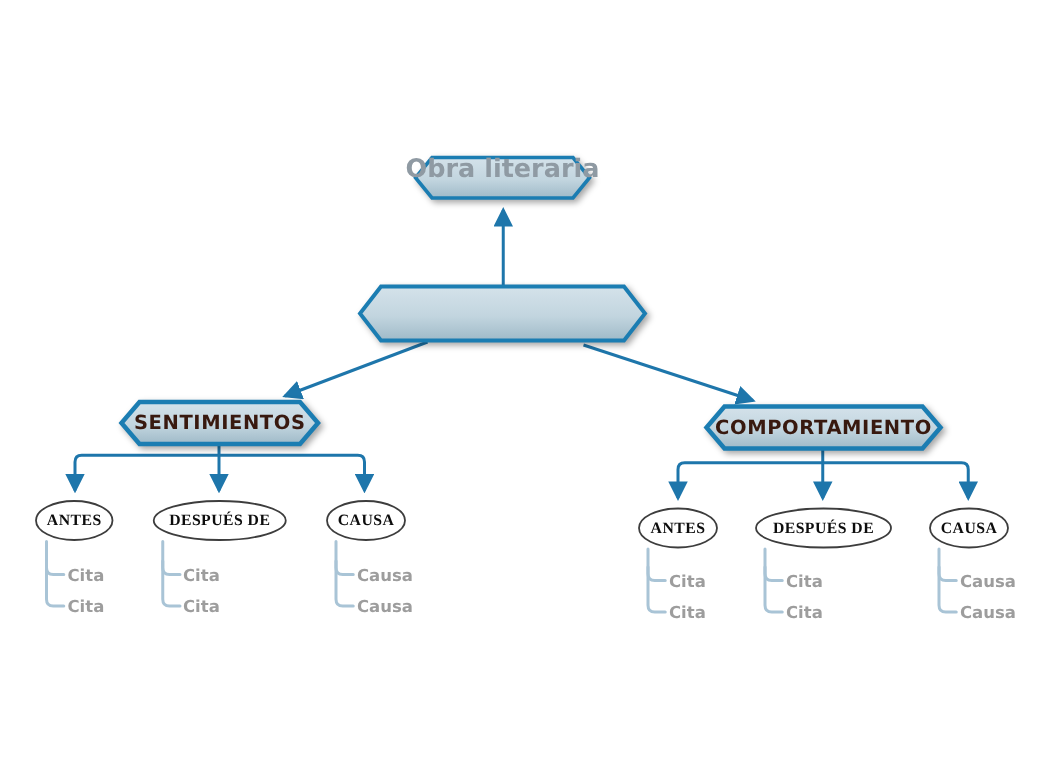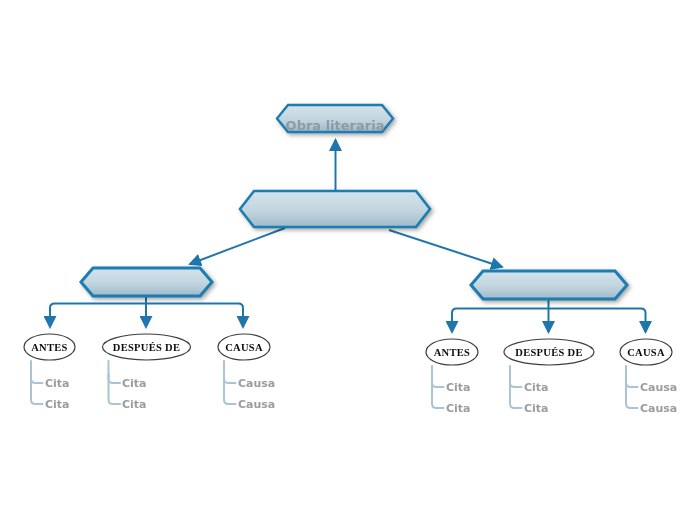--- a/index.html
+++ b/index.html
@@ -72,24 +72,26 @@
     <g fill="#ffffff" stroke="#3d3d3d" stroke-width="1.2">
       <ellipse cx="49.5" cy="347" rx="25.5" ry="13"></ellipse>
       <ellipse cx="146.5" cy="347" rx="44" ry="13"></ellipse>
       <ellipse cx="244" cy="347" rx="26" ry="13"></ellipse>
       <ellipse cx="452" cy="352" rx="26" ry="13"></ellipse>
       <ellipse cx="549" cy="352" rx="45" ry="13"></ellipse>
       <ellipse cx="646" cy="352" rx="26" ry="13"></ellipse>
     </g>
   </svg>
 
-  <div class="lbl main-lbl" style="left:277px;top:105px;width:116px;height:40px;font-size:13px;">Obra literaria</div>
+  <div class="lbl main-lbl" style="left:277px;top:93px;width:116px;height:40px;font-size:17px;">Obra literaria</div>
 
 
+  <div class="lbl branch-lbl" style="left:81px;top:268px;width:131px;height:28px;font-size:13px;">SENTIMIENTOS</div>
 
+  <div class="lbl branch-lbl" style="left:471px;top:271px;width:156px;height:28px;font-size:13px;">COMPORTAMIENTO</div>
 
   <div class="lbl ellipse-lbl" style="left:23px;top:334px;width:53px;height:26px;">ANTES</div>
   <div class="lbl ellipse-lbl" style="left:102px;top:334px;width:89px;height:26px;">DESPUÉS DE</div>
   <div class="lbl ellipse-lbl" style="left:218px;top:334px;width:52px;height:26px;">CAUSA</div>
 
   <div class="lbl ellipse-lbl" style="left:426px;top:339px;width:52px;height:26px;">ANTES</div>
   <div class="lbl ellipse-lbl" style="left:504px;top:339px;width:90px;height:26px;">DESPUÉS DE</div>
   <div class="lbl ellipse-lbl" style="left:620px;top:339px;width:52px;height:26px;">CAUSA</div>
 
   <div class="lbl leaf-lbl" style="left:45px;top:376px;width:60px;height:14px;">Cita</div>

